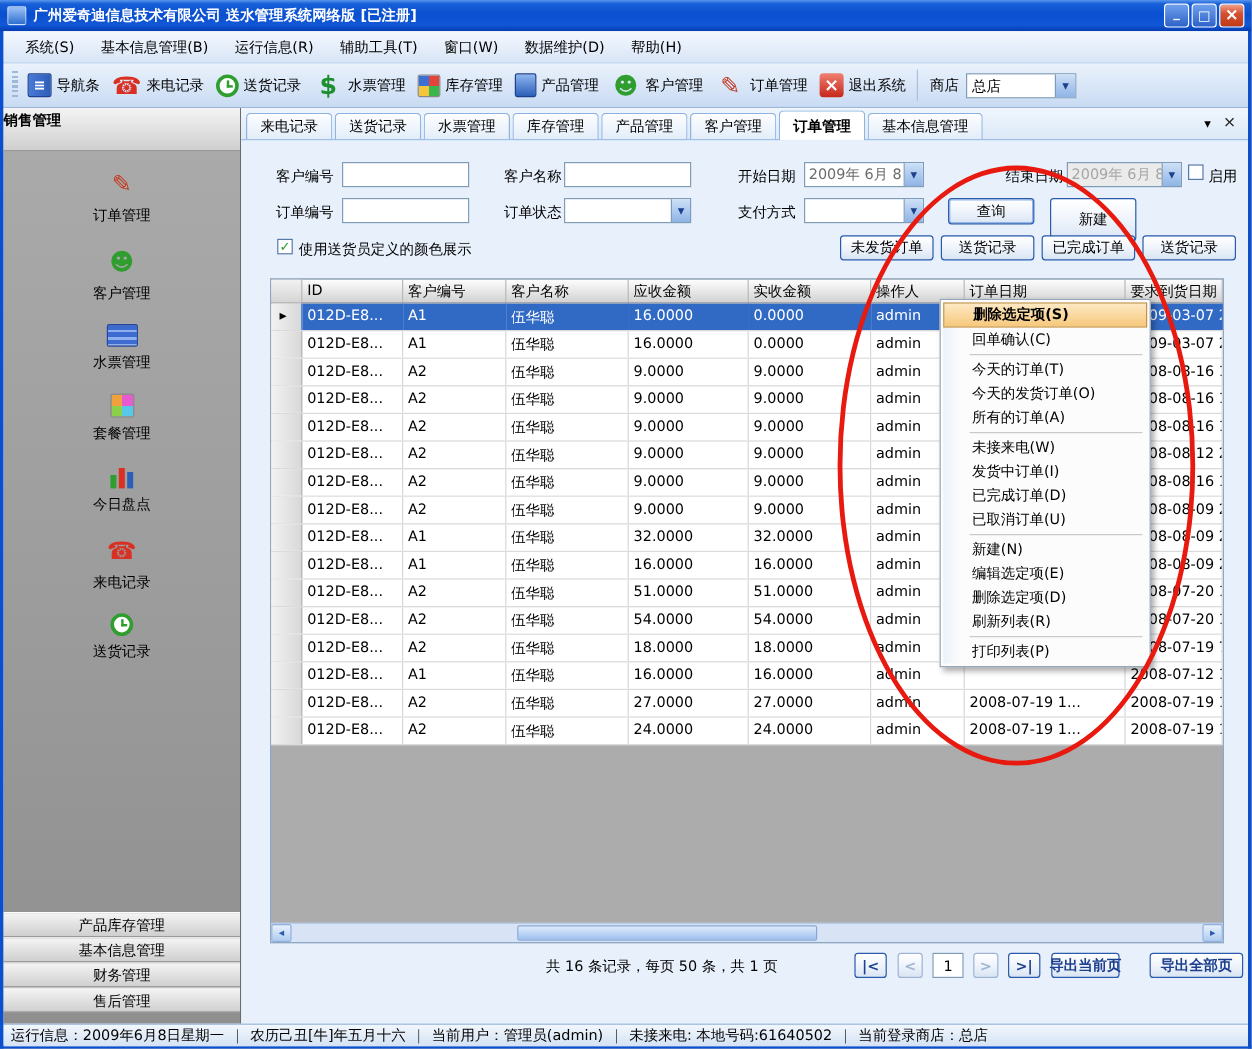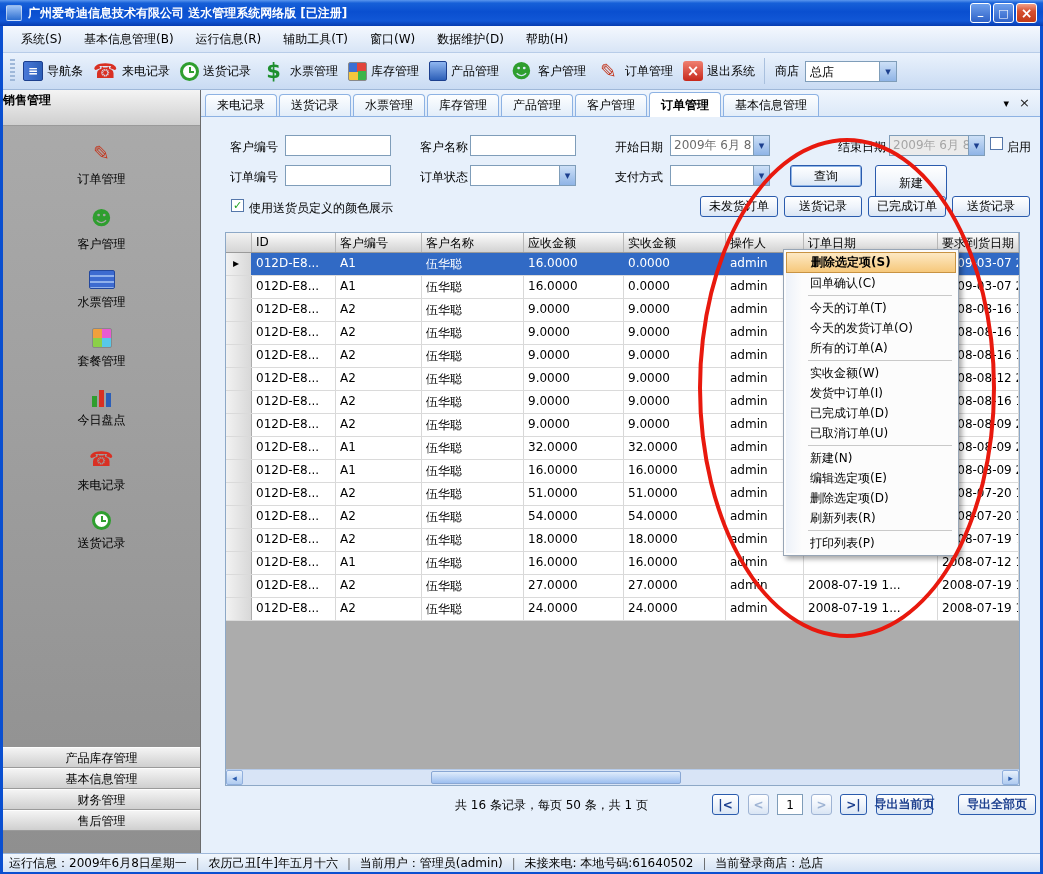--- a/index.html
+++ b/index.html
@@ -76,21 +76,21 @@
   
   .sidebar{position:absolute;left:3px;top:90px;width:198px;height:763px;background:linear-gradient(180deg,#ABABAB,#8F8F8F);
     border-right:1px solid #6B6B6B;display:flex;flex-direction:column;}
   .sidebar-header{height:22px;background:linear-gradient(#FBFBFB,#C9C9C9);display:flex;align-items:center;gap:6px;
     padding:0 6px;border-bottom:1px solid #8E8E8E;}
   .sidebar-header .title{flex:1;}
   .sidebar-section{height:36px;line-height:21px;text-align:left;font-weight:bold;
     background:linear-gradient(#F4F4F4,#CFCFCF);border-bottom:1px solid #9A9A9A;}
   .sidebar-items{flex:1;display:flex;flex-direction:column;align-items:center;padding-top:14px;gap:17px;overflow:hidden;}
   .side-item{display:flex;flex-direction:column;align-items:center;gap:5px;}
-  .sidebar-bottom{margin-top:auto;padding-bottom:22px;}
+  .sidebar-bottom{margin-top:auto;padding-bottom:9px;}
   .bbar{height:21px;line-height:21px;text-align:center;background:linear-gradient(#F4F4F4,#CFCFCF);
     border-top:1px solid #FDFDFD;border-bottom:1px solid #9A9A9A;}
 
   
   .content{position:absolute;left:201px;top:90px;width:839px;height:763px;background:#E7F0FB;}
 
   .tabbar{position:absolute;left:0;top:0;width:100%;height:27px;display:flex;align-items:flex-end;
     padding-left:4px;background:linear-gradient(#F0F6FD,#DCE9F8);border-bottom:1px solid #8DB2E3;}
   .tab{height:22px;line-height:20px;padding:0 11px;margin-right:2px;border:1px solid #8DB2E3;border-bottom:none;
     border-radius:4px 4px 0 0;background:linear-gradient(#FDFEFF,#E2EDF9);white-space:nowrap;}
@@ -556,21 +556,21 @@
   </div>
 
   <div class="context-menu" id="context-menu">
       <div class="cm-item highlight">删除选定项(S)</div>
       <div class="cm-item">回单确认(C)</div>
       <div class="cm-sep"></div>
       <div class="cm-item">今天的订单(T)</div>
       <div class="cm-item">今天的发货订单(O)</div>
       <div class="cm-item">所有的订单(A)</div>
       <div class="cm-sep"></div>
-      <div class="cm-item">实收金额(W)</div>
+      <div class="cm-item">未接来电(W)</div>
       <div class="cm-item">发货中订单(I)</div>
       <div class="cm-item">已完成订单(D)</div>
       <div class="cm-item">已取消订单(U)</div>
       <div class="cm-sep"></div>
       <div class="cm-item">新建(N)</div>
       <div class="cm-item">编辑选定项(E)</div>
       <div class="cm-item">删除选定项(D)</div>
       <div class="cm-item">刷新列表(R)</div>
       <div class="cm-sep"></div>
       <div class="cm-item">打印列表(P)</div>

